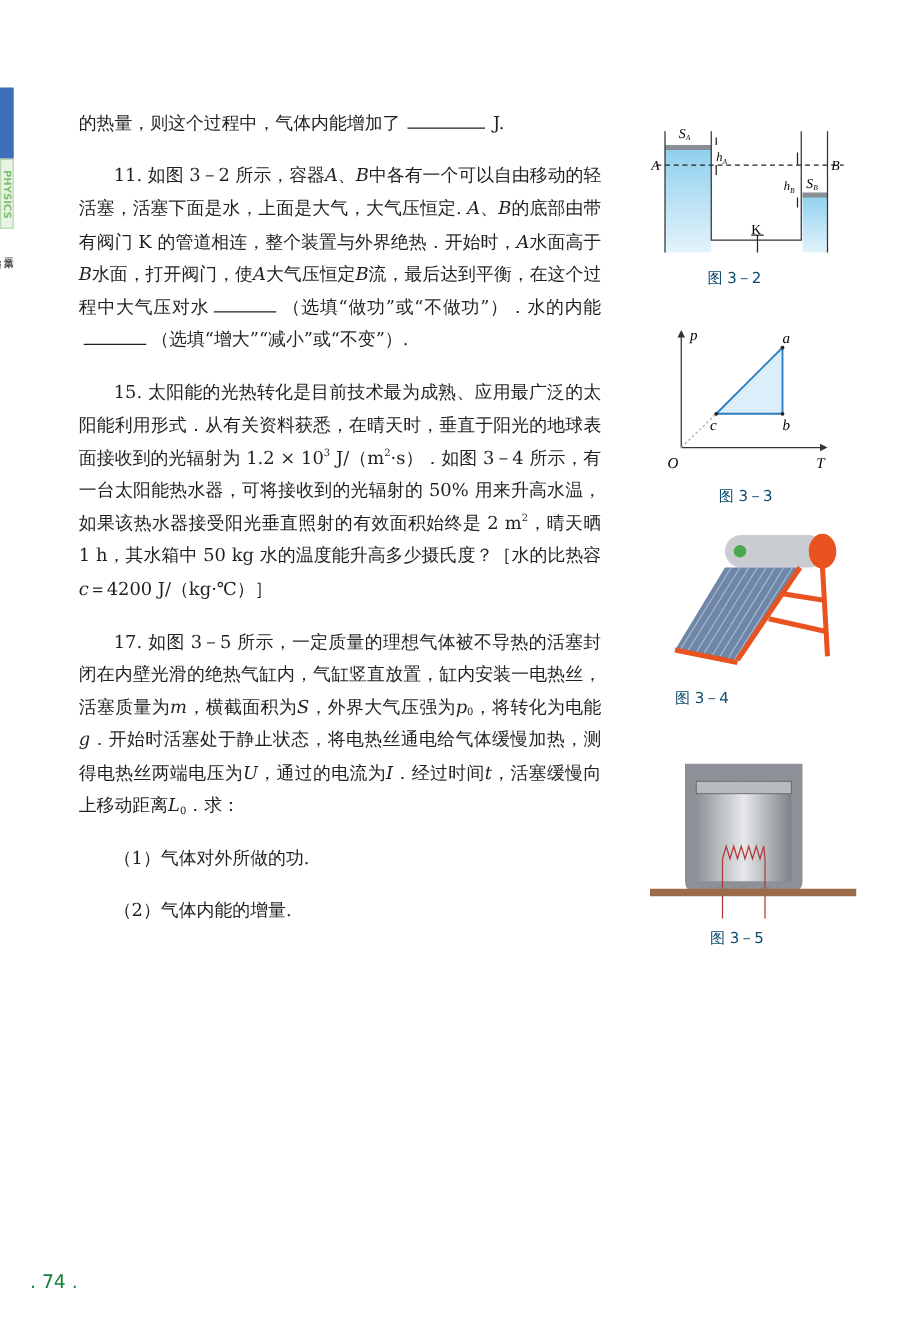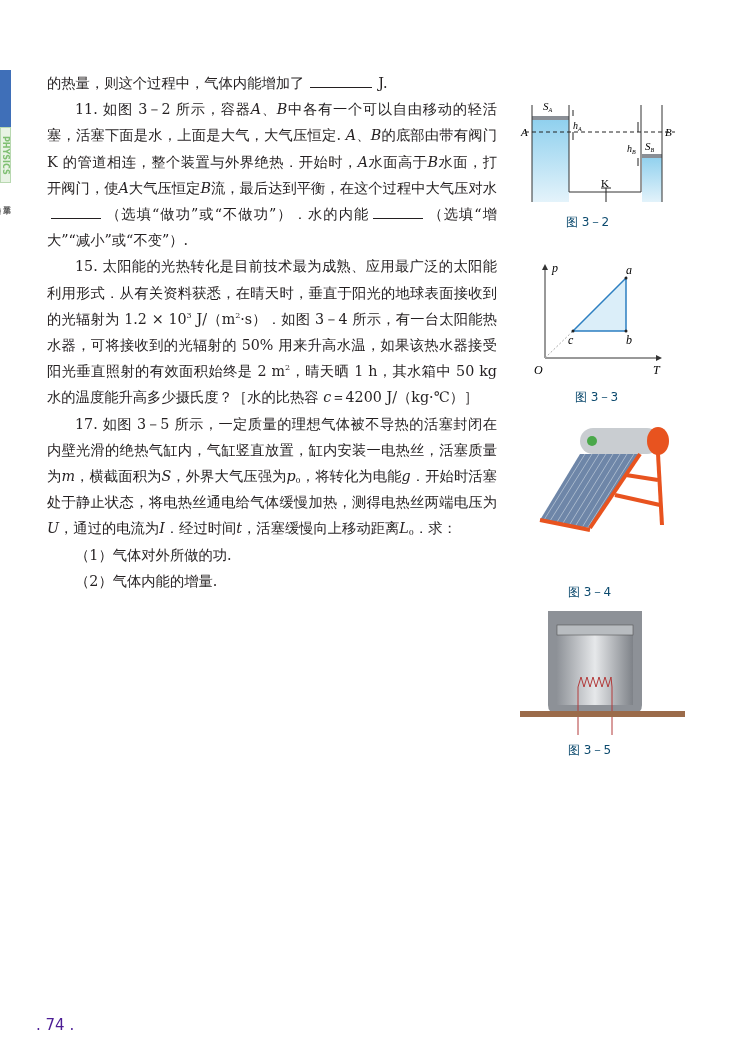--- a/index.html
+++ b/index.html
@@ -6,30 +6,30 @@
   body{width:733px;height:1062px;position:relative;overflow:hidden;
        font-family:"DejaVu Serif","Liberation Serif",serif;color:#231f20;}
   .side-tab{position:absolute;left:0;top:70px;width:11px;height:57px;background:#3f6fb8;}
   .side-physics{position:absolute;left:0;top:127px;width:11px;height:56px;border:1px solid #b8d8b0;box-sizing:border-box;
        background:#e8f3e4;writing-mode:vertical-rl;font-family:"DejaVu Sans","Liberation Sans",sans-serif;
        font-size:8px;font-weight:bold;color:#7fbf72;letter-spacing:0;line-height:9px;text-align:center;overflow:hidden;}
   .side-chapter{position:absolute;left:1px;top:200px;width:10px;writing-mode:vertical-rl;
        font-family:"DejaVu Sans","Liberation Sans",sans-serif;font-size:8px;color:#444;line-height:10px;}
   .side-chapter span{display:block;margin-bottom:8px;}
   .text{position:absolute;left:47px;top:70px;width:450px;font-size:14.3px;line-height:26.2px;}
-  .text p{margin:0;text-align:justify;text-align-last:left;}
+  .text p{margin:16px;text-align:justify;text-align-last:left;}
   .ind{text-indent:28px;}
   .sub{padding-left:28px;}
   .blank{display:inline-block;border-bottom:1px solid #231f20;vertical-align:baseline;height:14px;}
   i{font-style:italic;}
   sup{font-size:8px;vertical-align:6px;line-height:0;}
   sub{font-size:8px;vertical-align:-2px;line-height:0;}
   .fig{position:absolute;}
   .caption{position:absolute;font-family:"DejaVu Sans","Liberation Sans",sans-serif;font-size:12px;color:#0c4a6e;}
-  .page-num{position:absolute;left:36px;top:1016px;font-family:"DejaVu Sans","Liberation Sans",sans-serif;font-size:15px;color:#4c1d95;}
+  .page-num{position:absolute;left:24px;top:1016px;font-family:"DejaVu Sans","Liberation Sans",sans-serif;font-size:15px;color:#15803d;}
 </style>
 </head>
 <body>
 
 <div class="side-tab"></div>
 <div class="side-physics">PHYSICS</div>
 <div class="side-chapter">
   <span>第三章</span>
   <span>热力学定律</span>
 </div>
@@ -116,21 +116,21 @@
       <line x1="104" y1="34" x2="58" y2="107"></line>
   </g>
   <g stroke="#e8531f" stroke-width="4" fill="none">
     <line x1="10" y1="100" x2="60" y2="110"></line>
     <line x1="110" y1="34" x2="60" y2="108"></line>
     <line x1="128" y1="34" x2="132" y2="105"></line>
     <line x1="96" y1="55" x2="128" y2="60"></line>
     <line x1="85" y1="75" x2="130" y2="85"></line>
   </g>
 </svg>
-<div class="caption" style="left:568px;top:550px;margin-top:34px;">图 3－4</div>
+<div class="caption" style="left:540px;top:550px;">图 3－4</div>
 
 <svg class="fig" style="left:518px;top:605px;" width="170" height="130">
   <defs>
     <linearGradient id="g1" x1="0" y1="0" x2="1" y2="0">
         <stop offset="0" stop-color="#8e9298"></stop>
         <stop offset="0.5" stop-color="#e6e8ea"></stop>
         <stop offset="1" stop-color="#7e8288"></stop>
       </linearGradient>
   </defs>
   <path d="M30 6 H124 V100 Q124 108 116 108 H38 Q30 108 30 100 Z" fill="#8d9197"></path>

